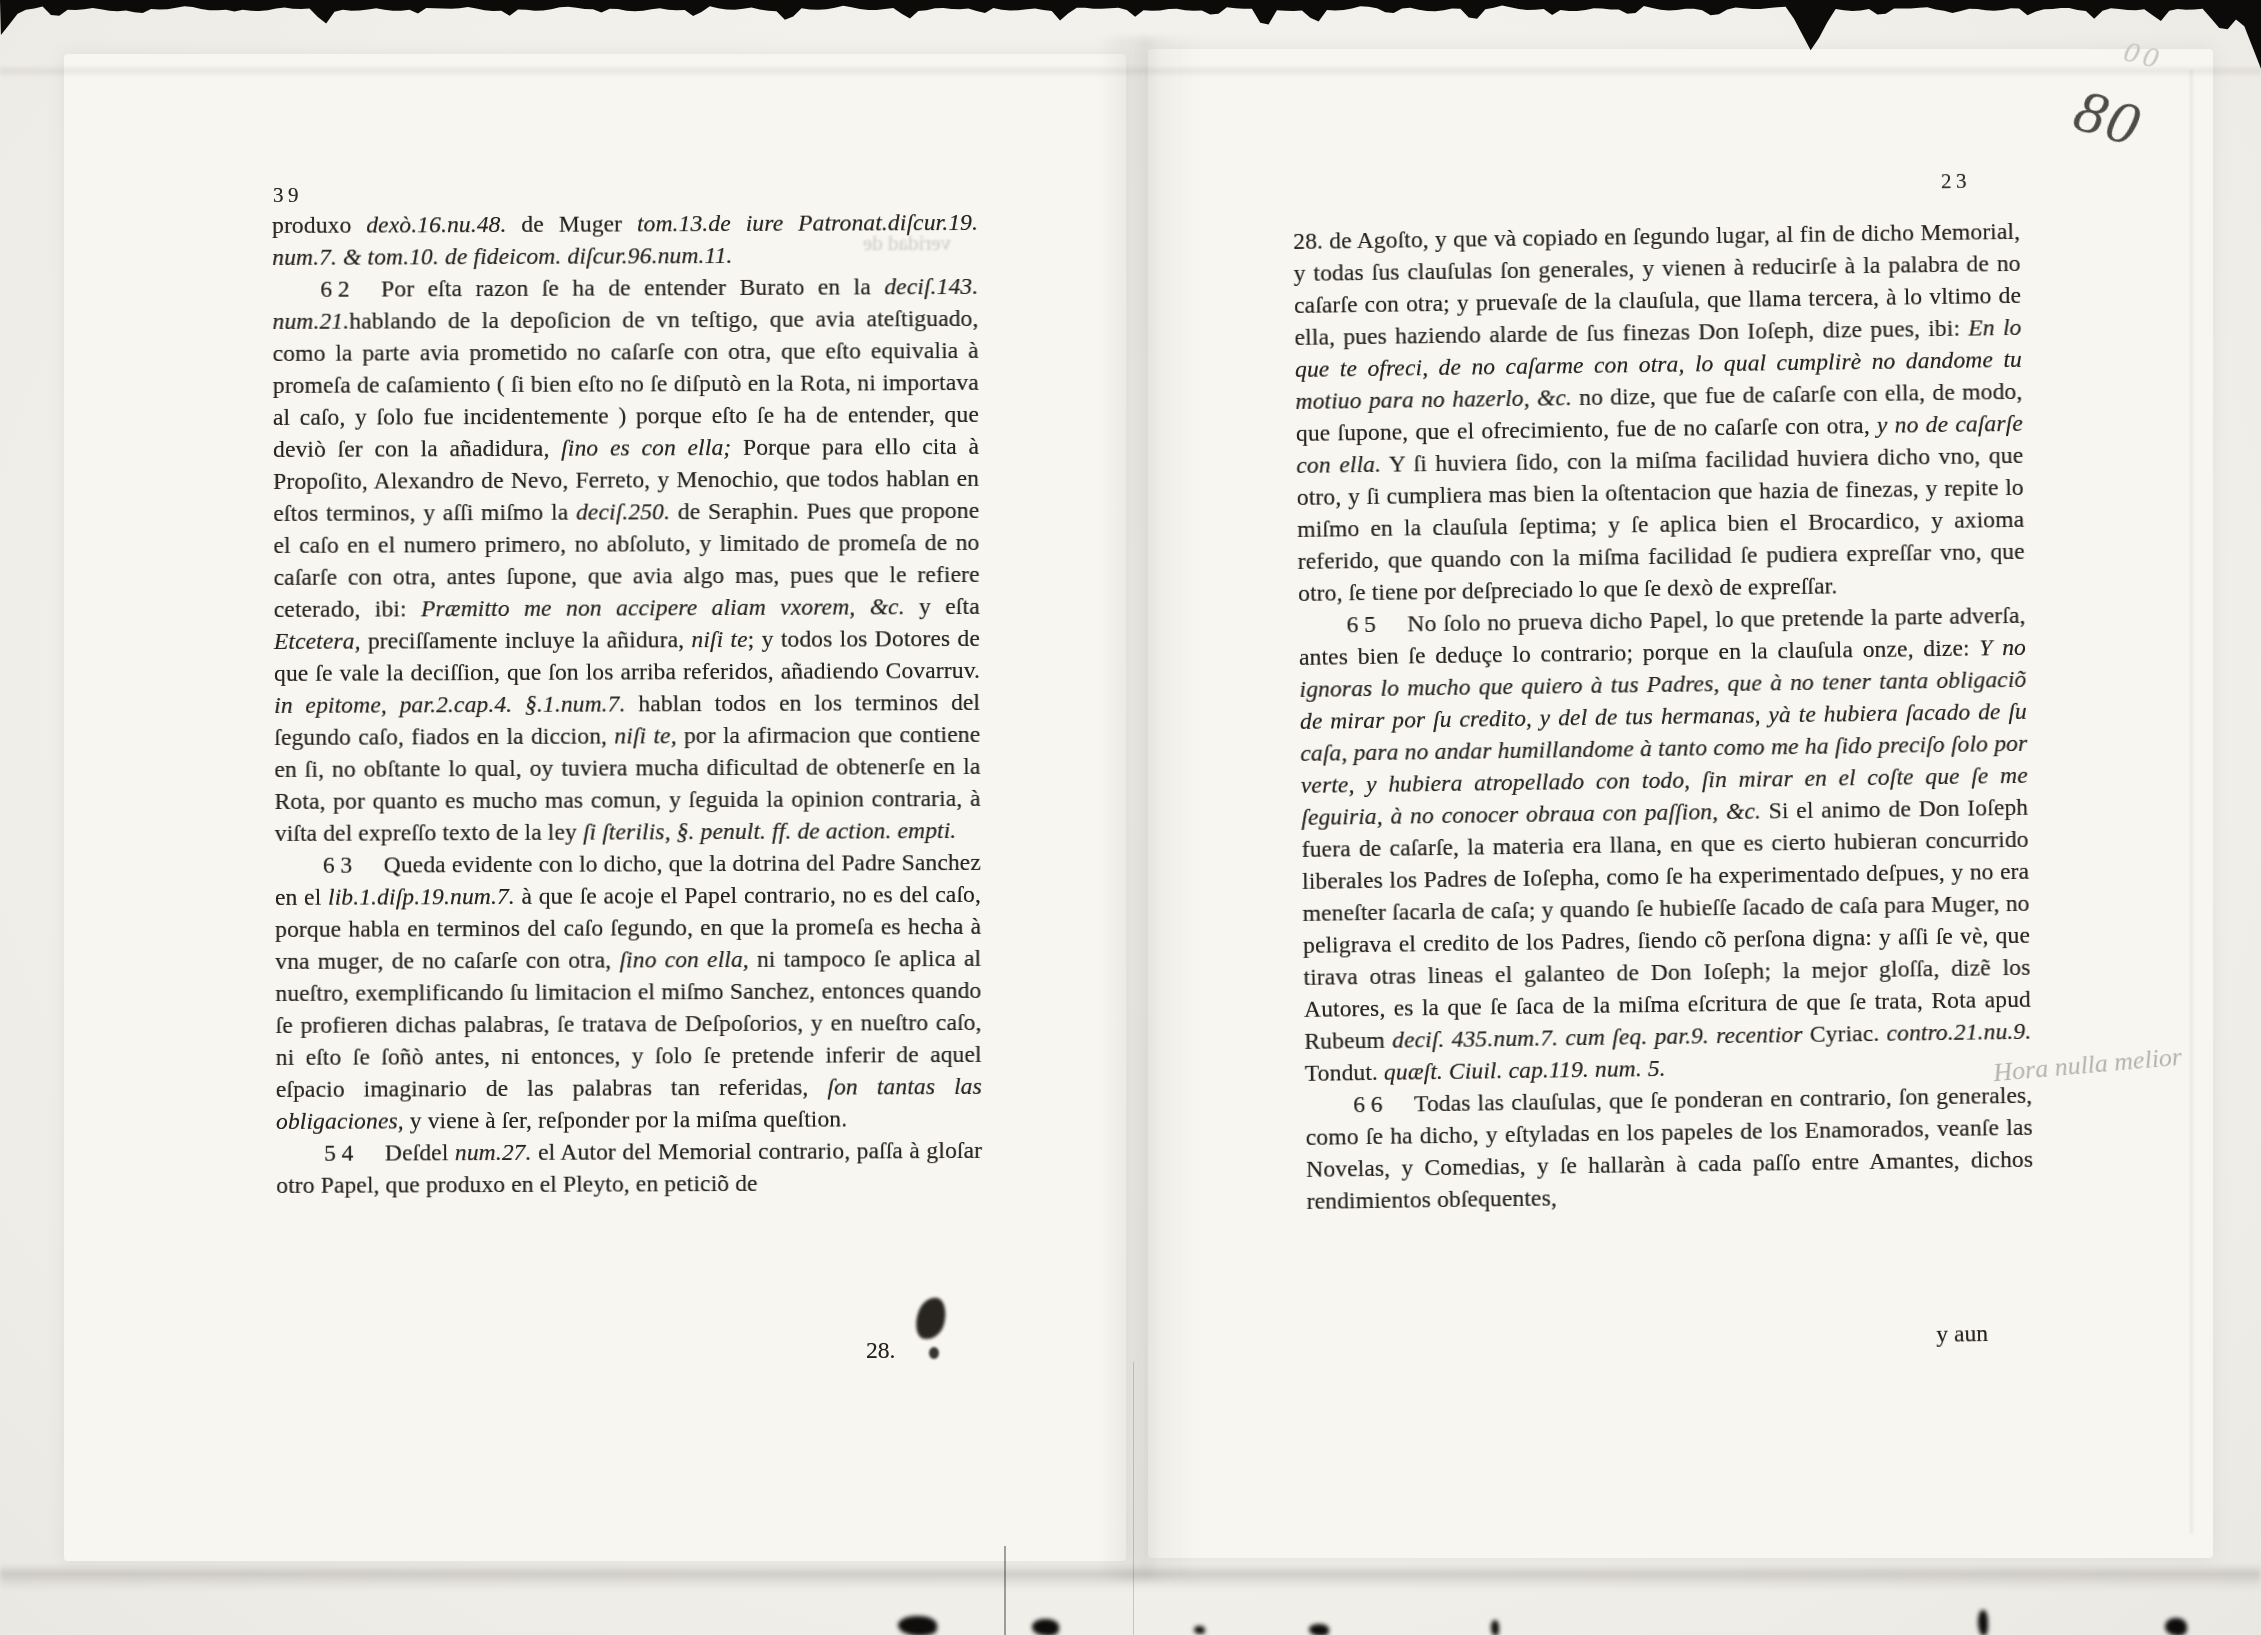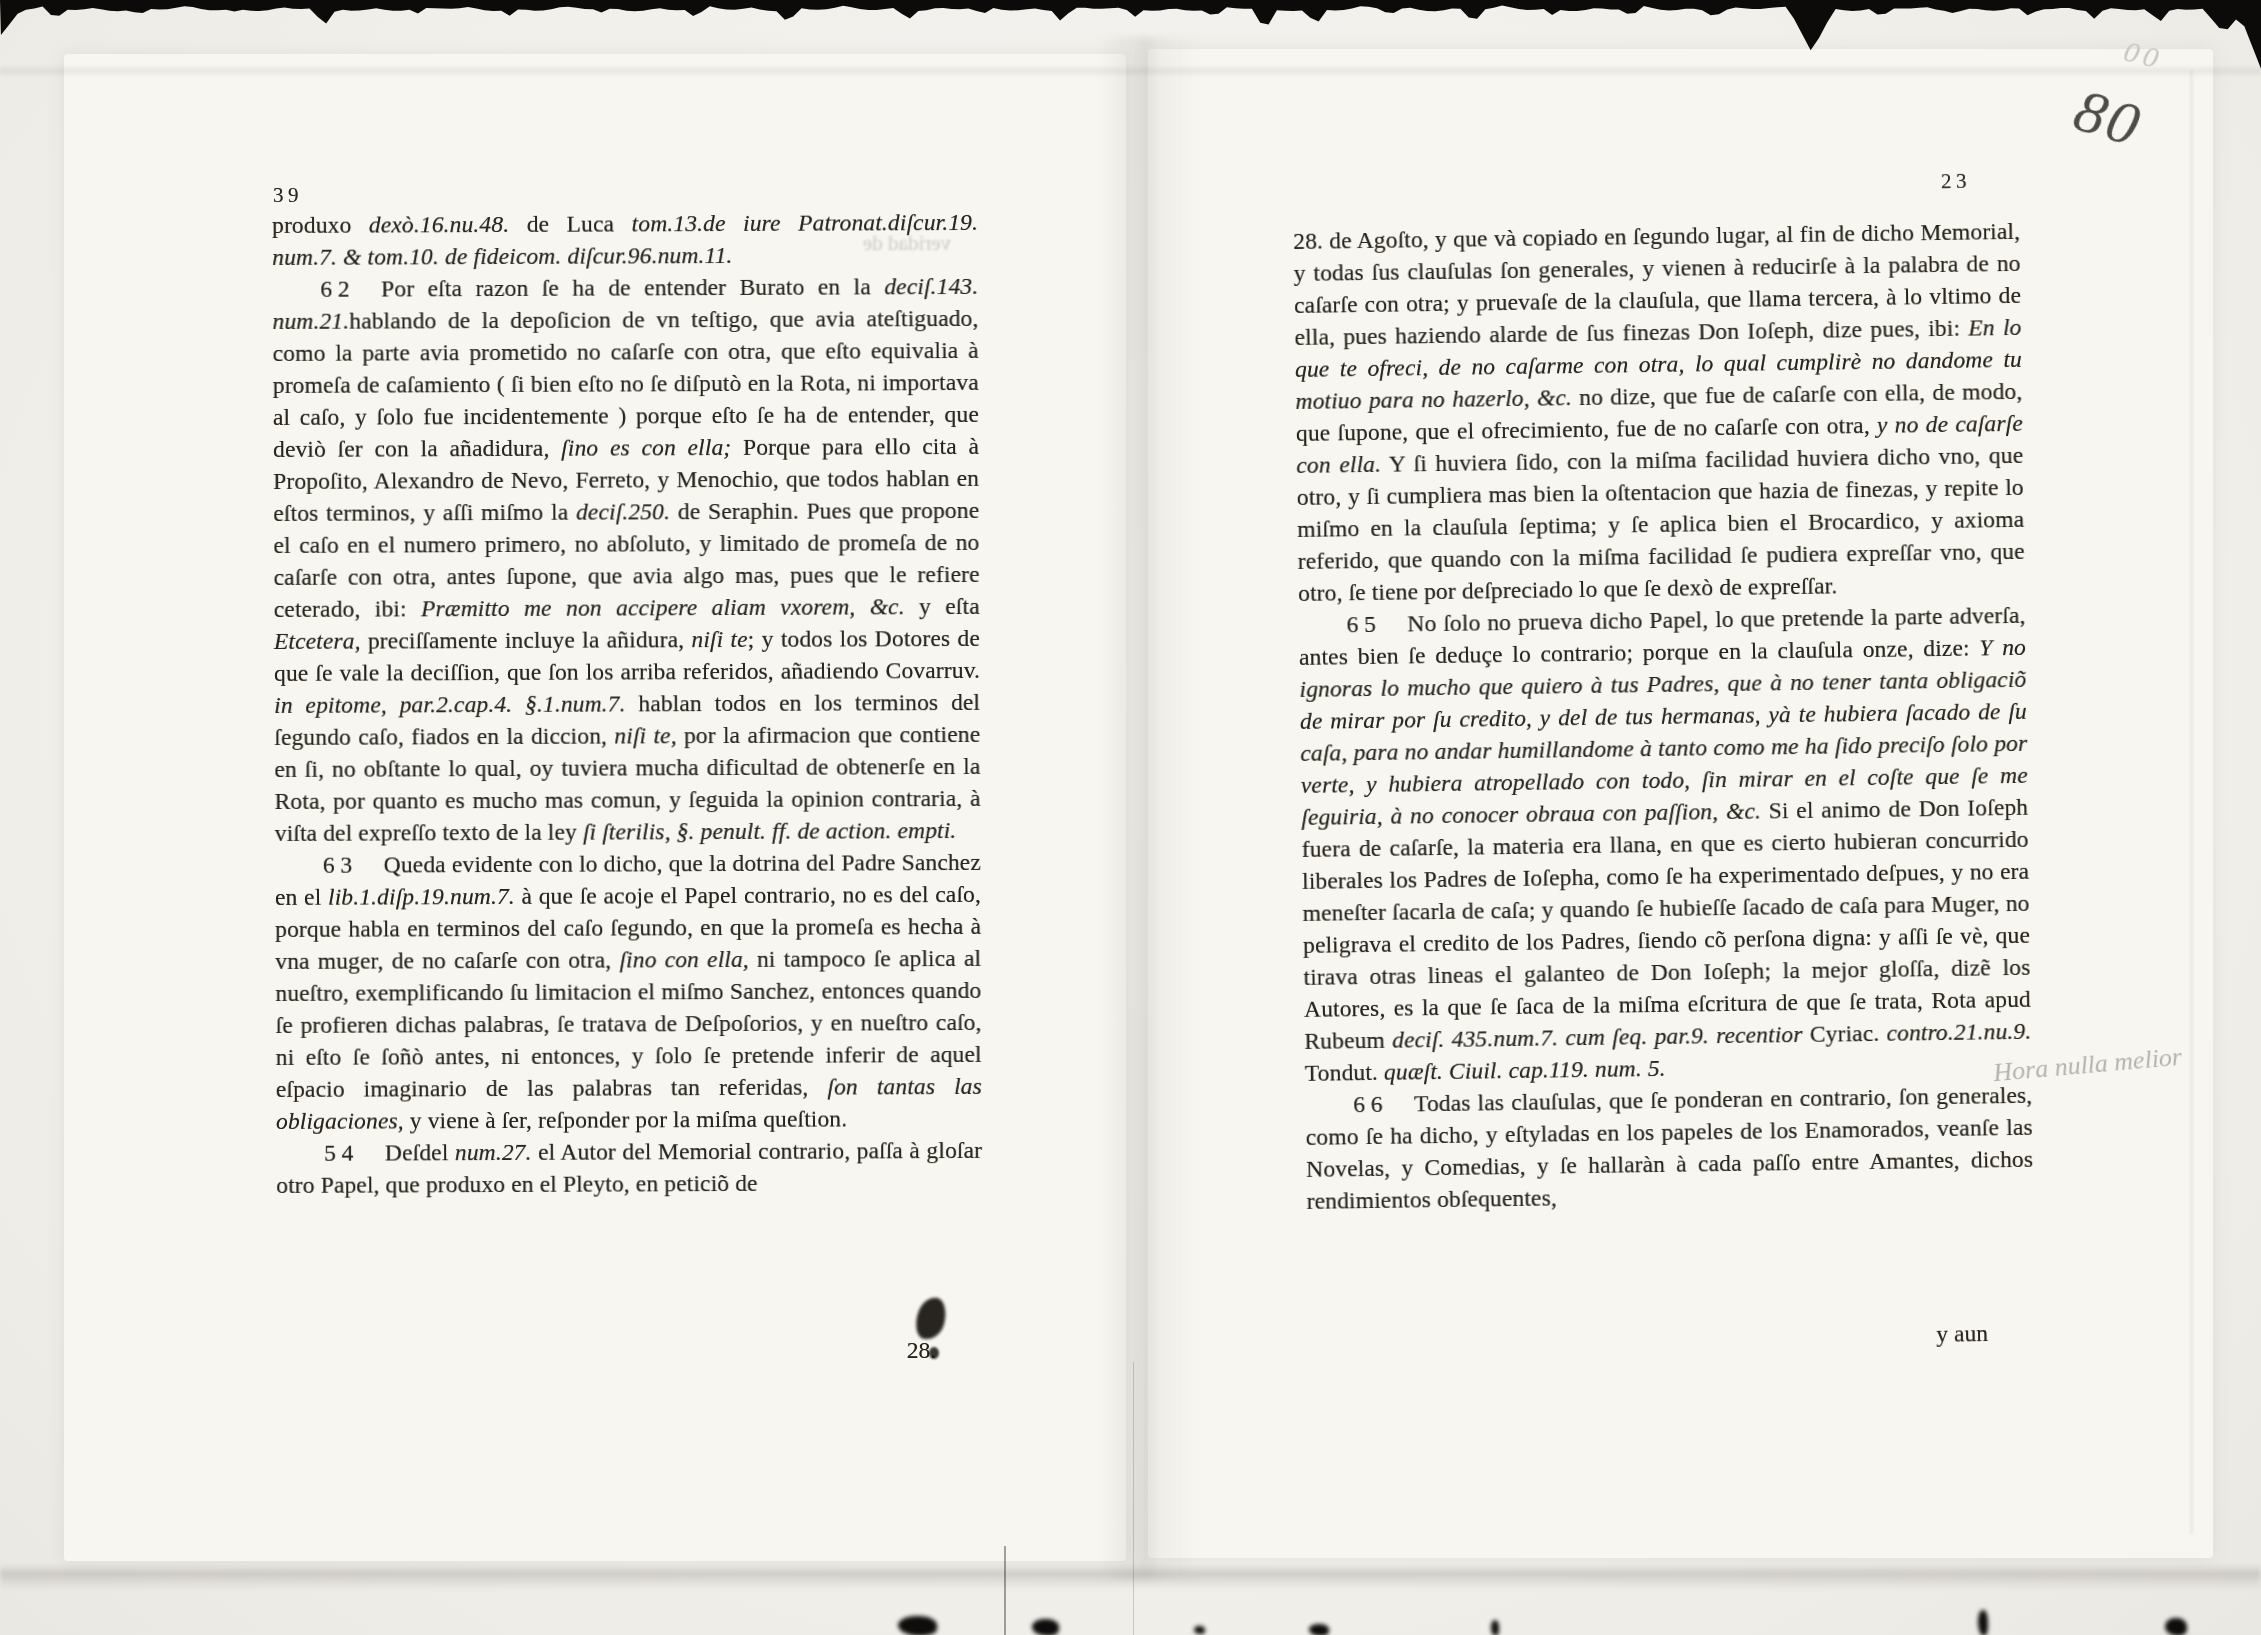--- a/index.html
+++ b/index.html
@@ -24,21 +24,21 @@
   .col p{margin:0;}
   .col-left{left:272px;top:209px;width:706px;transform:rotate(-.25deg);transform-origin:0 0;}
   .col-right{left:1293px;top:225px;width:727px;transform:rotate(-.8deg);transform-origin:0 0;}
   .pnum{padding-left:48px;padding-right:26px;letter-spacing:5.6px;}
   .pageno{position:absolute;font-size:21px;color:#2b2722;letter-spacing:4.6px;
           text-shadow:0 0 0.5px rgba(38,34,27,.5);filter:blur(0.1px);}
   .pn-left{left:273px;top:183px;}
   .pn-right{left:1941px;top:169px;transform:rotate(-1deg);text-align:center;}
   .catch{position:absolute;font-size:23.6px;color:#262219;
          text-shadow:0 0 0.5px rgba(38,34,27,.5);filter:blur(0.1px);}
-  .cw-left{left:866px;top:1337px;width:111px;text-align:center;}
+  .cw-left{left:866px;top:1337px;width:111px;text-align:left;}
   .cw-right{left:1872px;top:1321px;width:116px;text-align:right;transform:rotate(-1deg);}
   .blob{position:absolute;left:917px;top:1297px;width:28px;height:43px;background:#17140f;
         border-radius:55% 45% 60% 40% / 50% 55% 45% 50%;filter:blur(1.4px);
         transform:rotate(14deg);opacity:.92;}
   .blob2{position:absolute;left:929px;top:1347px;width:10.2px;height:12px;background:#17140f;
          border-radius:50%;filter:blur(0.9px);opacity:.85;}
   .hw80{position:absolute;left:2075px;top:83px;font-size:61px;font-style:italic;color:#4e4c47;
         transform:rotate(17deg);filter:blur(0.4px);letter-spacing:2.8px;}
   .hw00{position:absolute;left:2124px;top:38px;font-size:30px;font-style:italic;color:#c8c6c1;
         transform:rotate(14deg);filter:blur(0.5px);letter-spacing:4.6px;}
@@ -70,21 +70,21 @@
   <div class="page right"></div>
   <div class="gutter"></div>
   <div class="topline"></div>
 
   <div class="pageno pn-left">39</div>
   <div class="pageno pn-right">23</div>
 
   <div class="bleed">veridad de</div>
 
   <div class="col col-left">
-      <p><span>produxo </span><i>dexò.16.nu.48.</i><span> de Luca </span><i>tom.13.de iure Patronat.diſcur.19. num.7. &amp; tom.10. de fideicom. diſcur.96.num.11.</i></p>
+      <p><span>produxo </span><i>dexò.16.nu.48.</i><span> de Muger </span><i>tom.13.de iure Patronat.diſcur.19. num.7. &amp; tom.10. de fideicom. diſcur.96.num.11.</i></p>
       <p><span class="pnum">62</span><span>Por eſta razon ſe ha de entender Burato en la </span><i>deciſ.143. num.21.</i><span>hablando de la depoſicion de vn teſtigo, que avia ateſtiguado, como la parte avia prometido no caſarſe con otra, que eſto equivalia à promeſa de caſamiento ( ſi bien eſto no ſe diſputò en la Rota, ni importava al caſo, y ſolo fue incidentemente ) porque eſto ſe ha de entender, que deviò ſer con la añadidura, </span><i>ſino es con ella;</i><span> Porque para ello cita à Propoſito, Alexandro de Nevo, Ferreto, y Menochio, que todos hablan en eſtos terminos, y aſſi miſmo la </span><i>deciſ.250.</i><span> de Seraphin. Pues que propone el caſo en el numero primero, no abſoluto, y limitado de promeſa de no caſarſe con otra, antes ſupone, que avia algo mas, pues que le refiere ceterado, ibi: </span><i>Præmitto me non accipere aliam vxorem, &amp;c.</i><span> y eſta </span><i>Etcetera,</i><span> preciſſamente incluye la añidura, </span><i>niſi te</i><span>; y todos los Dotores de que ſe vale la deciſſion, que ſon los arriba referidos, añadiendo Covarruv. </span><i>in epitome, par.2.cap.4. §.1.num.7.</i><span> hablan todos en los terminos del ſegundo caſo, fiados en la diccion, </span><i>niſi te,</i><span> por la afirmacion que contiene en ſi, no obſtante lo qual, oy tuviera mucha dificultad de obtenerſe en la Rota, por quanto es mucho mas comun, y ſeguida la opinion contraria, à viſta del expreſſo texto de la ley </span><i>ſi ſterilis, §. penult. ff. de action. empti.</i></p>
       <p><span class="pnum">63</span><span>Queda evidente con lo dicho, que la dotrina del Padre Sanchez en el </span><i>lib.1.diſp.19.num.7.</i><span> à que ſe acoje el Papel contrario, no es del caſo, porque habla en terminos del caſo ſegundo, en que la promeſa es hecha à vna muger, de no caſarſe con otra, </span><i>ſino con ella,</i><span> ni tampoco ſe aplica al nueſtro, exemplificando ſu limitacion el miſmo Sanchez, entonces quando ſe profieren dichas palabras, ſe tratava de Deſpoſorios, y en nueſtro caſo, ni eſto ſe ſoñò antes, ni entonces, y ſolo ſe pretende inferir de aquel eſpacio imaginario de las palabras tan referidas, </span><i>ſon tantas las obligaciones,</i><span> y viene à ſer, reſponder por la miſma queſtion.</span></p>
       <p><span class="pnum">54</span><span>Deſdel </span><i>num.27.</i><span> el Autor del Memorial contrario, paſſa à gloſar otro Papel, que produxo en el Pleyto, en peticiõ de</span></p>
     </div>
   <div class="col col-right">
       <p><span>28. de Agoſto, y que và copiado en ſegundo lugar, al fin de dicho Memorial, y todas ſus clauſulas ſon generales, y vienen à reducirſe à la palabra de no caſarſe con otra; y pruevaſe de la clauſula, que llama tercera, à lo vltimo de ella, pues haziendo alarde de ſus finezas Don Ioſeph, dize pues, ibi: </span><i>En lo que te ofreci, de no caſarme con otra, lo qual cumplirè no dandome tu motiuo para no hazerlo, &amp;c.</i><span> no dize, que fue de caſarſe con ella, de modo, que ſupone, que el ofrecimiento, fue de no caſarſe con otra, </span><i>y no de caſarſe con ella.</i><span> Y ſi huviera ſido, con la miſma facilidad huviera dicho vno, que otro, y ſi cumpliera mas bien la oſtentacion que hazia de finezas, y repite lo miſmo en la clauſula ſeptima; y ſe aplica bien el Brocardico, y axioma referido, que quando con la miſma facilidad ſe pudiera expreſſar vno, que otro, ſe tiene por deſpreciado lo que ſe dexò de expreſſar.</span></p>
       <p><span class="pnum">65</span><span>No ſolo no prueva dicho Papel, lo que pretende la parte adverſa, antes bien ſe deduçe lo contrario; porque en la clauſula onze, dize: </span><i>Y no ignoras lo mucho que quiero à tus Padres, que à no tener tanta obligaciõ de mirar por ſu credito, y del de tus hermanas, yà te hubiera ſacado de ſu caſa, para no andar humillandome à tanto como me ha ſido preciſo ſolo por verte, y hubiera atropellado con todo, ſin mirar en el coſte que ſe me ſeguiria, à no conocer obraua con paſſion, &amp;c.</i><span> Si el animo de Don Ioſeph fuera de caſarſe, la materia era llana, en que es cierto hubieran concurrido liberales los Padres de Ioſepha, como ſe ha experimentado deſpues, y no era meneſter ſacarla de caſa; y quando ſe hubieſſe ſacado de caſa para Muger, no peligrava el credito de los Padres, ſiendo cõ perſona digna: y aſſi ſe vè, que tirava otras lineas el galanteo de Don Ioſeph; la mejor gloſſa, dizẽ los Autores, es la que ſe ſaca de la miſma eſcritura de que ſe trata, Rota apud Rubeum </span><i>deciſ. 435.num.7. cum ſeq. par.9. recentior </i><span>Cyriac. </span><i>contro.21.nu.9.</i><span> Tondut. </span><i>quæſt. Ciuil. cap.119. num. 5.</i></p>
       <p><span class="pnum">66</span><span>Todas las clauſulas, que ſe ponderan en contrario, ſon generales, como ſe ha dicho, y eſtyladas en los papeles de los Enamorados, veanſe las Novelas, y Comedias, y ſe hallaràn à cada paſſo entre Amantes, dichos rendimientos obſequentes,</span></p>
     </div>
 

